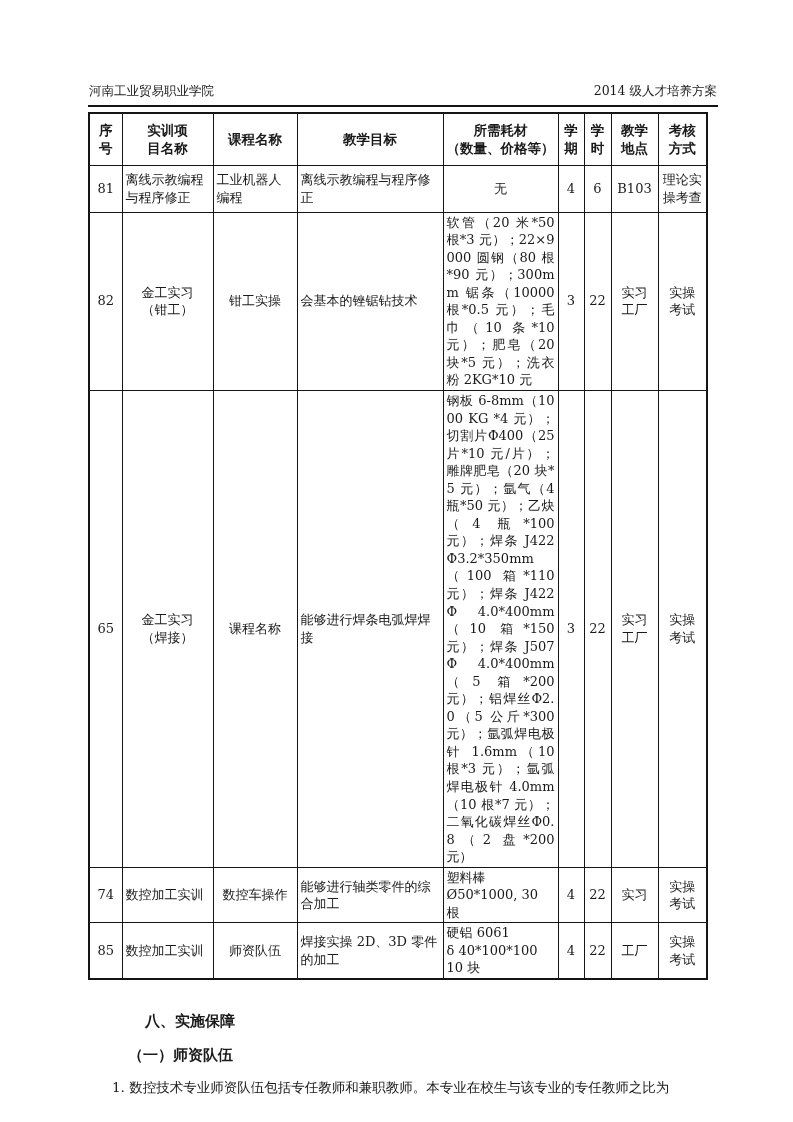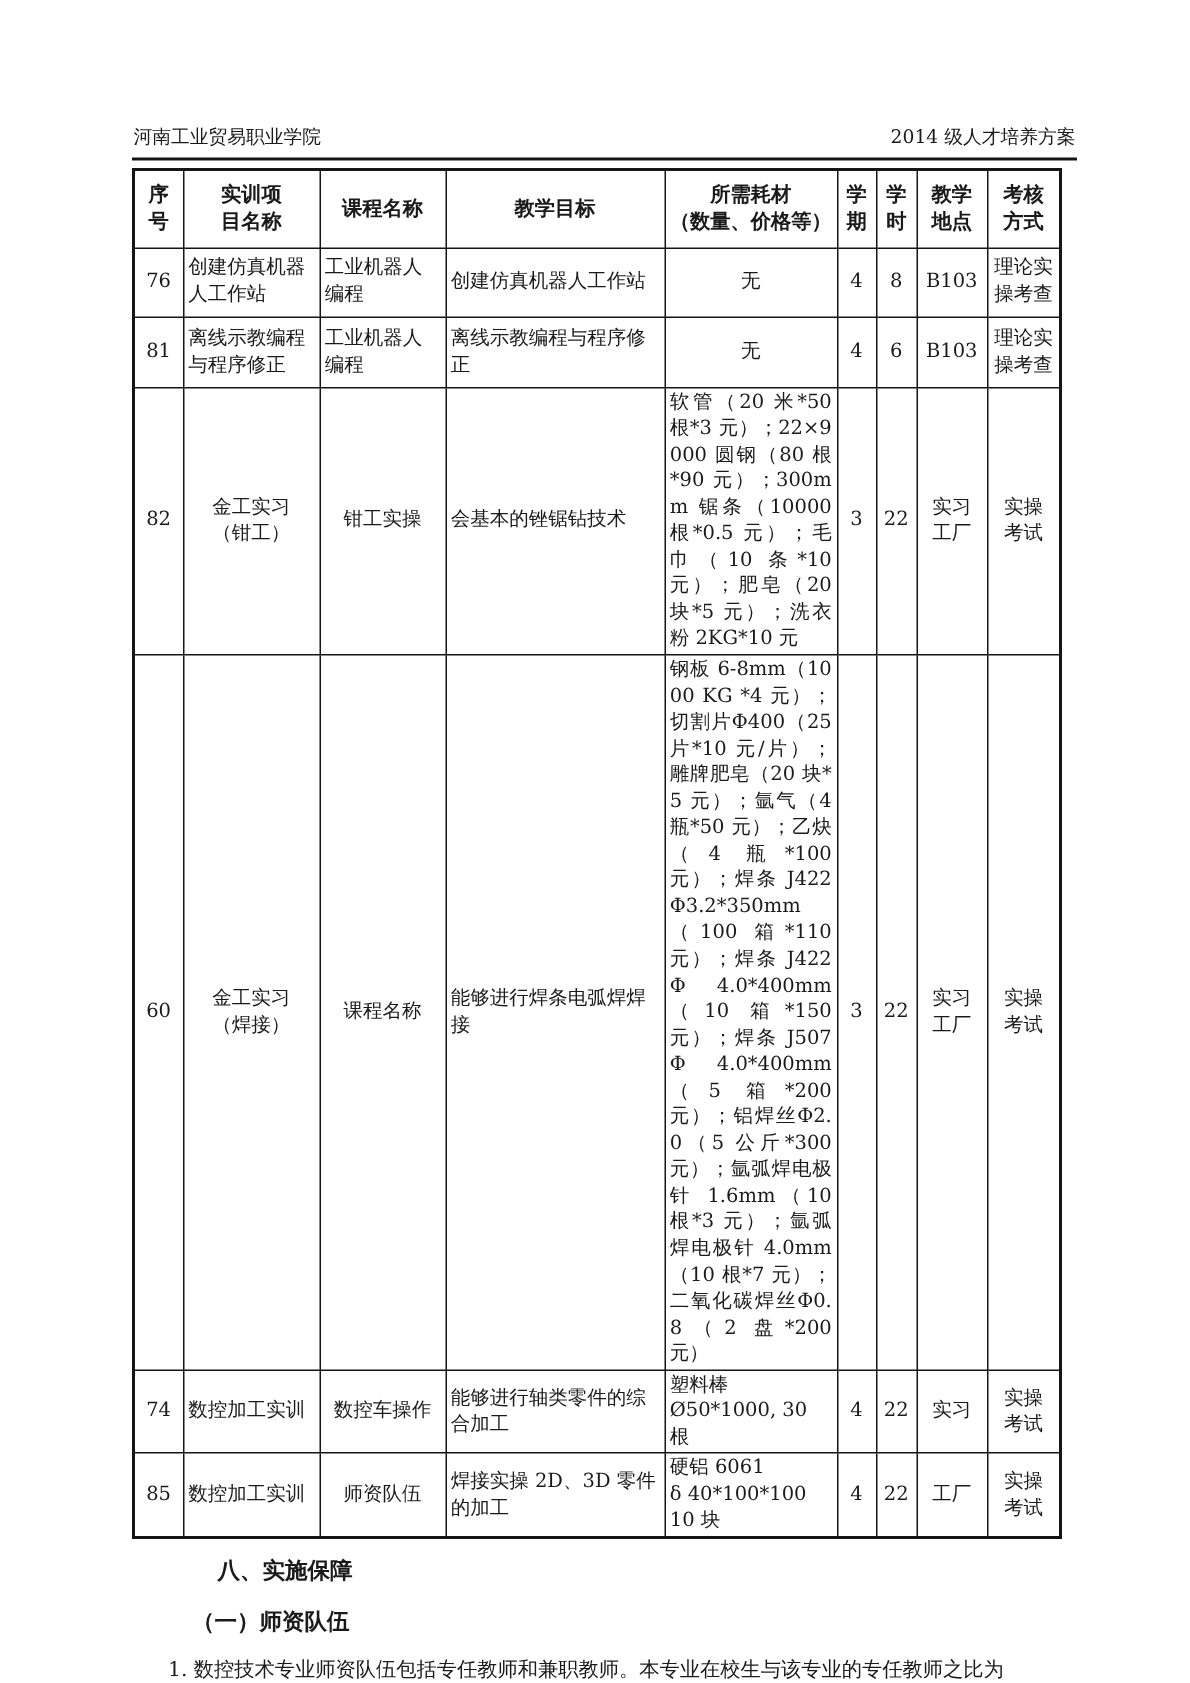--- a/index.html
+++ b/index.html
@@ -41,21 +41,21 @@
     font-weight: bold;
     text-align: center;
     white-space: pre-line;
     padding: 2px 1px;
   }
   .c { text-align: center; }
   .l { text-align: left; }
   .j { text-align: justify; }
   .pre { white-space: pre-line; }
   .sec-h1 {
-    margin: 12px 0 0 145px;
+    margin: 32px 0 0 145px;
     font-size: 15px;
     font-weight: bold;
   }
   .sec-h2 {
     margin: 15px 0 12px 128px;
     font-size: 15px;
     font-weight: bold;
   }
   .sec-para {
     margin: 11px 75px 0 112px;
@@ -96,32 +96,20 @@
 （数量、价格等）</th>
     <th>学
 期</th>
     <th>学
 时</th>
     <th>教学
 地点</th>
     <th>考核
 方式</th>
   </tr>
-  <tr style="height:46px">
-    <td class="c">76</td>
-    <td class="l">创建仿真机器人工作站</td>
-    <td class="l">工业机器人编程</td>
-    <td class="l">创建仿真机器人工作站</td>
-    <td class="c">无</td>
-    <td class="c">4</td>
-    <td class="c">8</td>
-    <td class="c">B103</td>
-    <td class="c pre">理论实
-操考查</td>
-  </tr>
   <tr style="height:47px">
     <td class="c">81</td>
     <td class="l">离线示教编程与程序修正</td>
     <td class="l">工业机器人编程</td>
     <td class="l">离线示教编程与程序修正</td>
     <td class="c">无</td>
     <td class="c">4</td>
     <td class="c">6</td>
     <td class="c">B103</td>
     <td class="c pre">理论实
@@ -135,21 +123,21 @@
     <td class="l">会基本的锉锯钻技术</td>
     <td class="j">软管（20 米*50 根*3 元）；22×9000 圆钢（80 根*90 元）；300mm 锯条（10000 根*0.5 元）；毛巾（10 条*10 元）；肥皂（20 块*5 元）；洗衣粉 2KG*10 元</td>
     <td class="c">3</td>
     <td class="c">22</td>
     <td class="c pre">实习
 工厂</td>
     <td class="c pre">实操
 考试</td>
   </tr>
   <tr style="height:405px">
-    <td class="c">60</td>
+    <td class="c">65</td>
     <td class="c pre">金工实习
 （焊接）</td>
     <td class="c">课程名称</td>
     <td class="l">能够进行焊条电弧焊焊接</td>
     <td class="j">钢板 6-8mm（1000 KG *4 元）；切割片Φ400（25 片*10 元/片）；雕牌肥皂（20 块*5 元）；氩气（4 瓶*50 元）；乙炔（4 瓶*100 元）；焊条 J422Φ3.2*350mm（100 箱*110 元）；焊条 J422 Φ 4.0*400mm（10 箱*150 元）；焊条 J507 Φ 4.0*400mm（5 箱*200 元）；铝焊丝Φ2.0（5 公斤*300 元）；氩弧焊电极针 1.6mm（10 根*3 元）；氩弧焊电极针 4.0mm（10 根*7 元）；二氧化碳焊丝Φ0.8（2 盘*200 元）</td>
     <td class="c">3</td>
     <td class="c">22</td>
     <td class="c pre">实习
 工厂</td>
     <td class="c pre">实操

